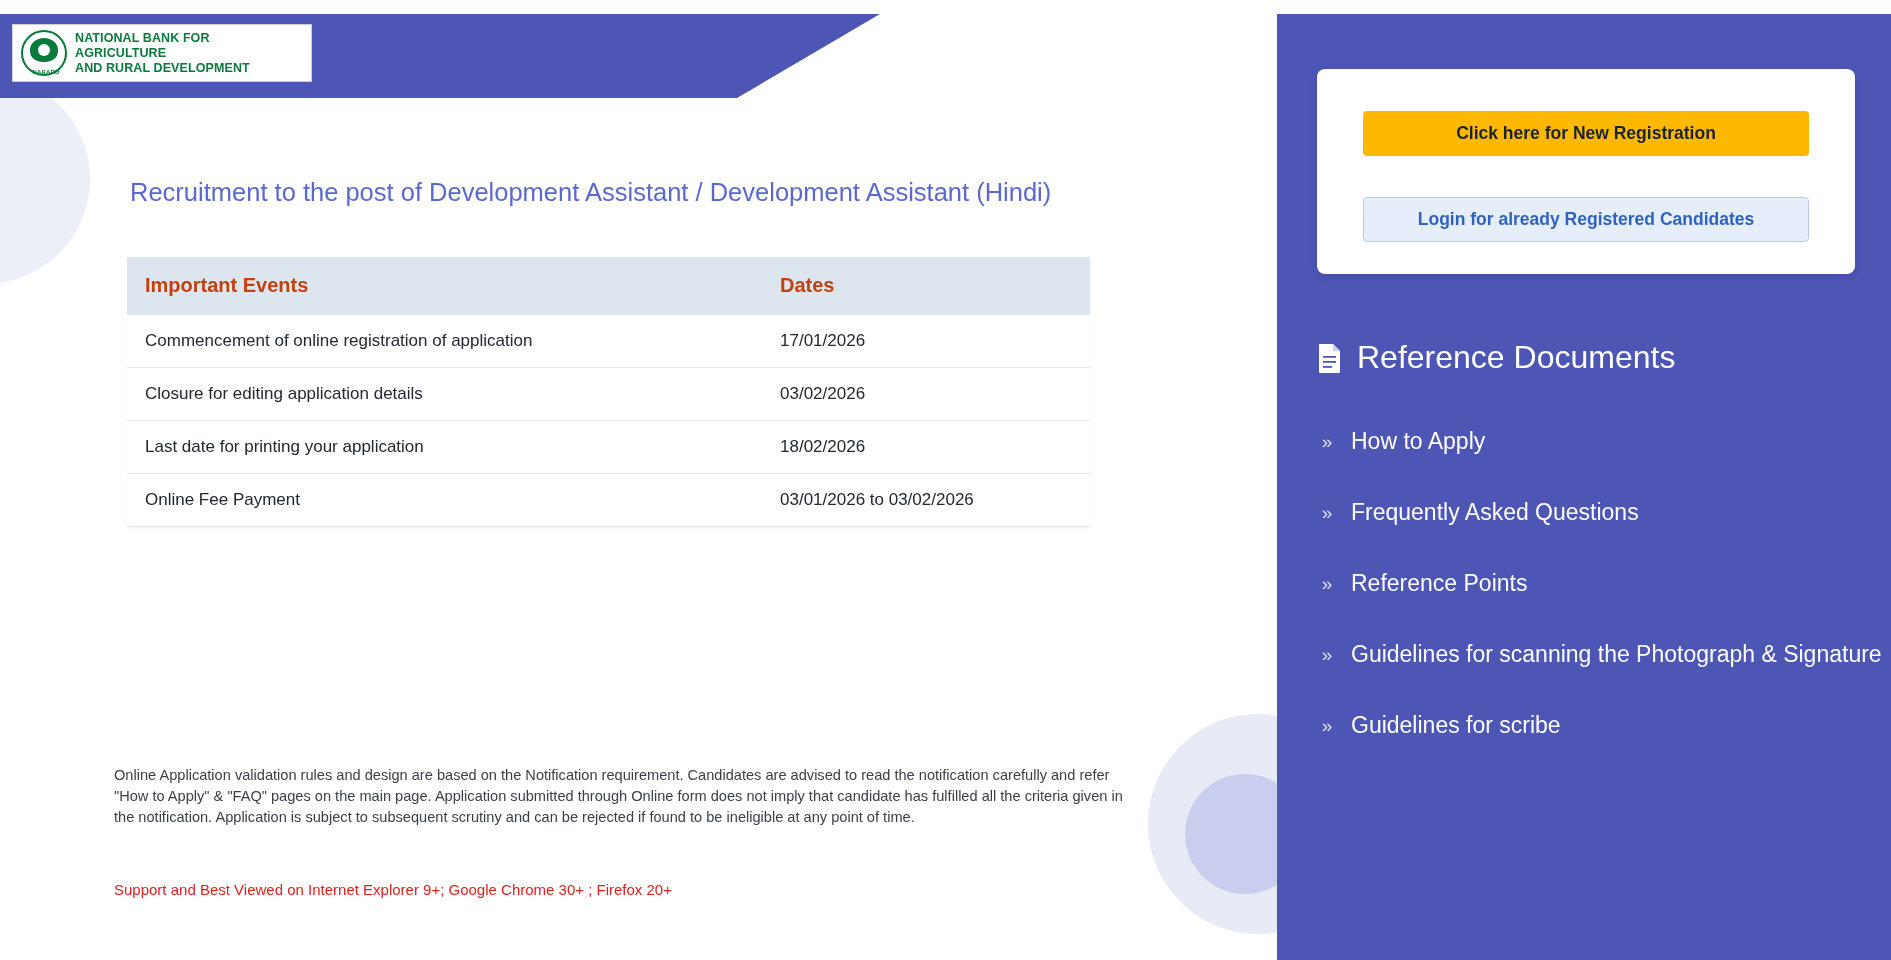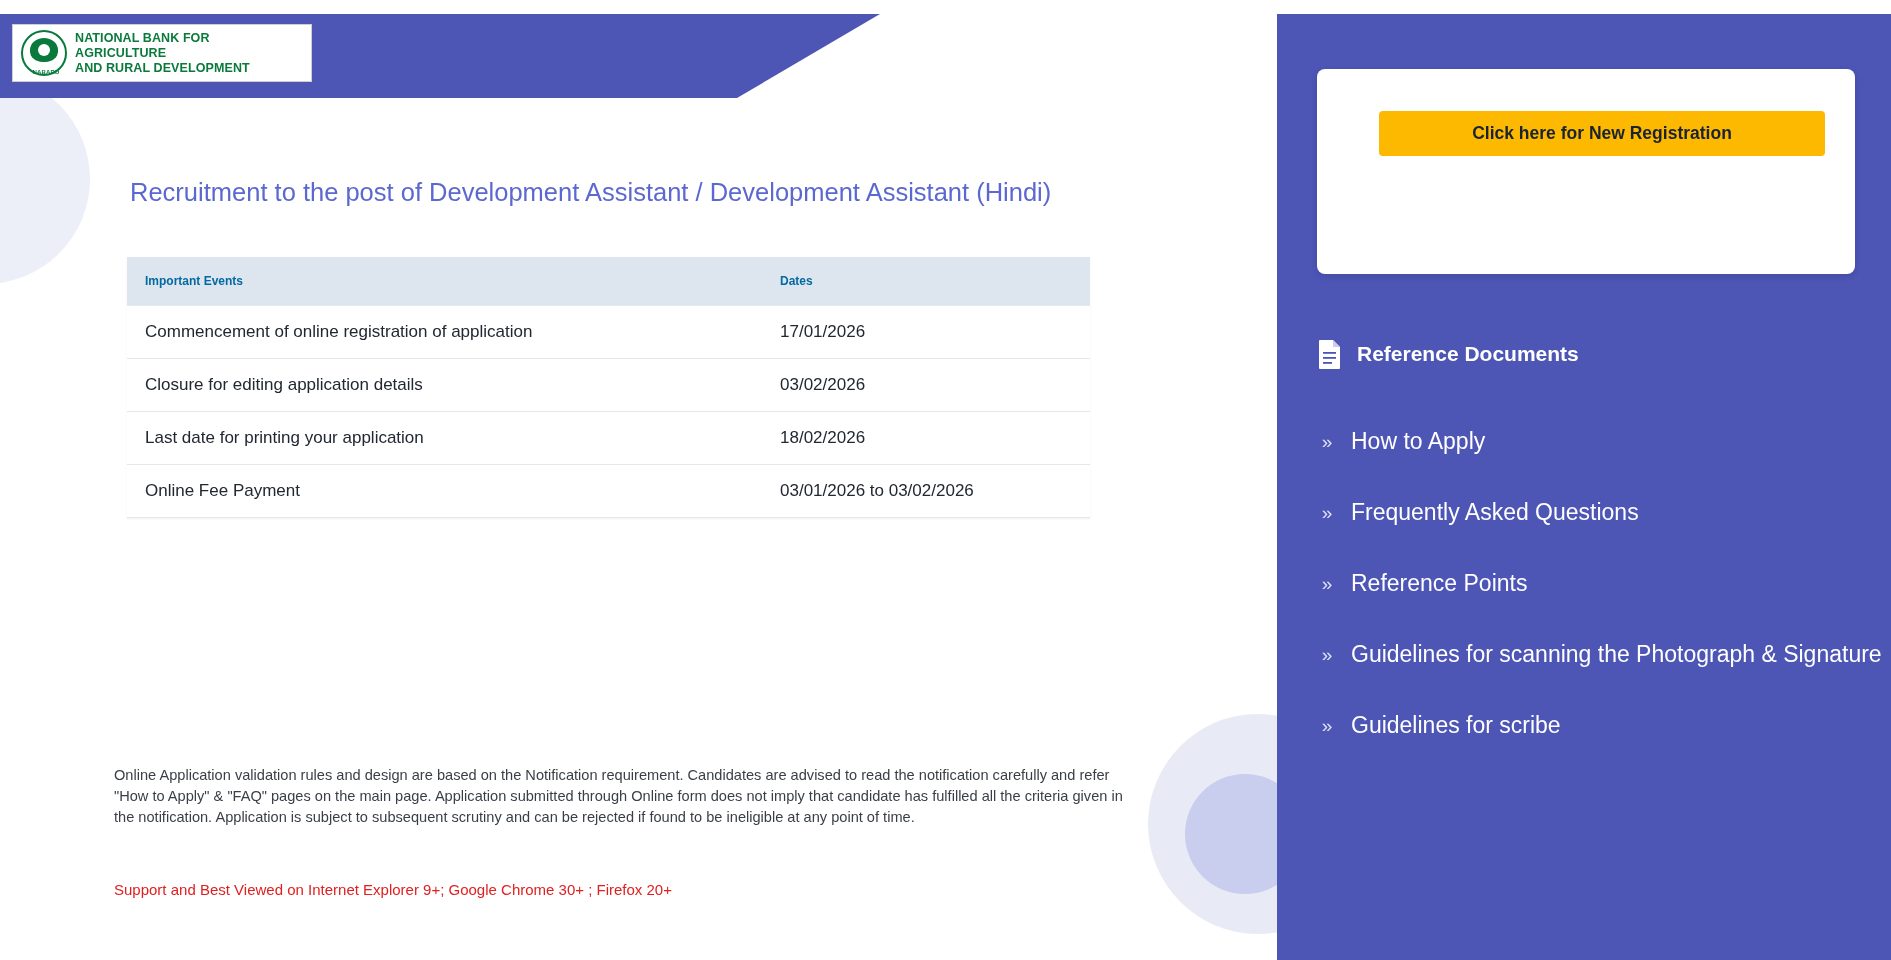--- a/index.html
+++ b/index.html
@@ -116,23 +116,23 @@
     position: absolute;
     left: 127px; top: 243px;
     width: 963px;
     border-collapse: collapse;
     background: #ffffff;
     box-shadow: 0 1px 2px rgba(0,0,0,.06);
   }
   .events-table th {
     background: #dde6ef;
     text-align: left;
-    font-size: 12px;
-    font-weight: bold;
-    color: #0369a1;
+    font-size: 20px;
+    font-weight: bold;
+    color: #c2410c;
     padding: 17px 18px;
     border: none;
   }
   .events-table td {
     font-size: 17px;
     color: #222831;
     padding: 16px 18px;
     border-top: 1px solid #e4e7ec;
     background: #ffffff;
   }
@@ -165,21 +165,21 @@
   .reg-card {
     position: absolute;
     left: 40px; top: 55px;
     width: 538px; height: 205px;
     background: #ffffff;
     border-radius: 8px;
     box-shadow: 0 2px 6px rgba(0,0,0,.12);
   }
   .btn-new-reg {
     position: absolute;
-    left: 62px; top: 42px;
+    left: 46px; top: 42px;
     width: 446px; height: 45px;
     background: #fcb900;
     border: none;
     border-radius: 4px;
     font-family: "Liberation Sans", sans-serif;
     font-size: 17.5px;
     font-weight: bold;
     color: #1c2330;
     cursor: pointer;
   }
@@ -202,23 +202,23 @@
     left: 40px; top: 325px;
     display: flex;
     align-items: center;
     gap: 14px;
   }
   .doc-icon {
     width: 26px; height: 30px;
     display: inline-block;
   }
   .ref-heading-text {
-    font-size: 21px;
+    font-size: 32px;
     color: #ffffff;
-    font-weight: bold;
+    font-weight: normal;
   }
 
   .ref-list {
     position: absolute;
     left: 40px; top: 392px;
     width: 570px;
     list-style: none;
     margin: 0; padding: 0;
   }
   .ref-item {
@@ -290,20 +290,21 @@
     </tbody>
   </table>
 
   <p class="disclaimer">Online Application validation rules and design are based on the Notification requirement. Candidates are advised to read the notification carefully and refer "How to Apply" &amp; "FAQ" pages on the main page. Application submitted through Online form does not imply that candidate has fulfilled all the criteria given in the notification. Application is subject to subsequent scrutiny and can be rejected if found to be ineligible at any point of time.</p>
   <p class="browser-note">Support and Best Viewed on Internet Explorer 9+; Google Chrome 30+ ; Firefox 20+</p>
 
   <div class="right-panel">
 
     <div class="reg-card">
       <button class="btn-new-reg">Click here for New Registration</button>
+      <button class="btn-login">Login for already Registered Candidates</button>
     </div>
 
     <div class="ref-heading">
       <span class="doc-icon">
         <svg viewBox="0 0 26 30" width="26" height="30" aria-hidden="true">
           <path d="M3 1 h13 l7 7 v21 a1 1 0 0 1 -1 1 H3 a1 1 0 0 1 -1 -1 V2 a1 1 0 0 1 1 -1 z" fill="#ffffff"></path>
           <path d="M16 1 v7 h7 z" fill="#c9cdee"></path>
           <rect x="6" y="13" width="13" height="1.8" fill="#4d55b5"></rect>
           <rect x="6" y="18" width="13" height="1.8" fill="#4d55b5"></rect>
           <rect x="6" y="23" width="9" height="1.8" fill="#4d55b5"></rect>

